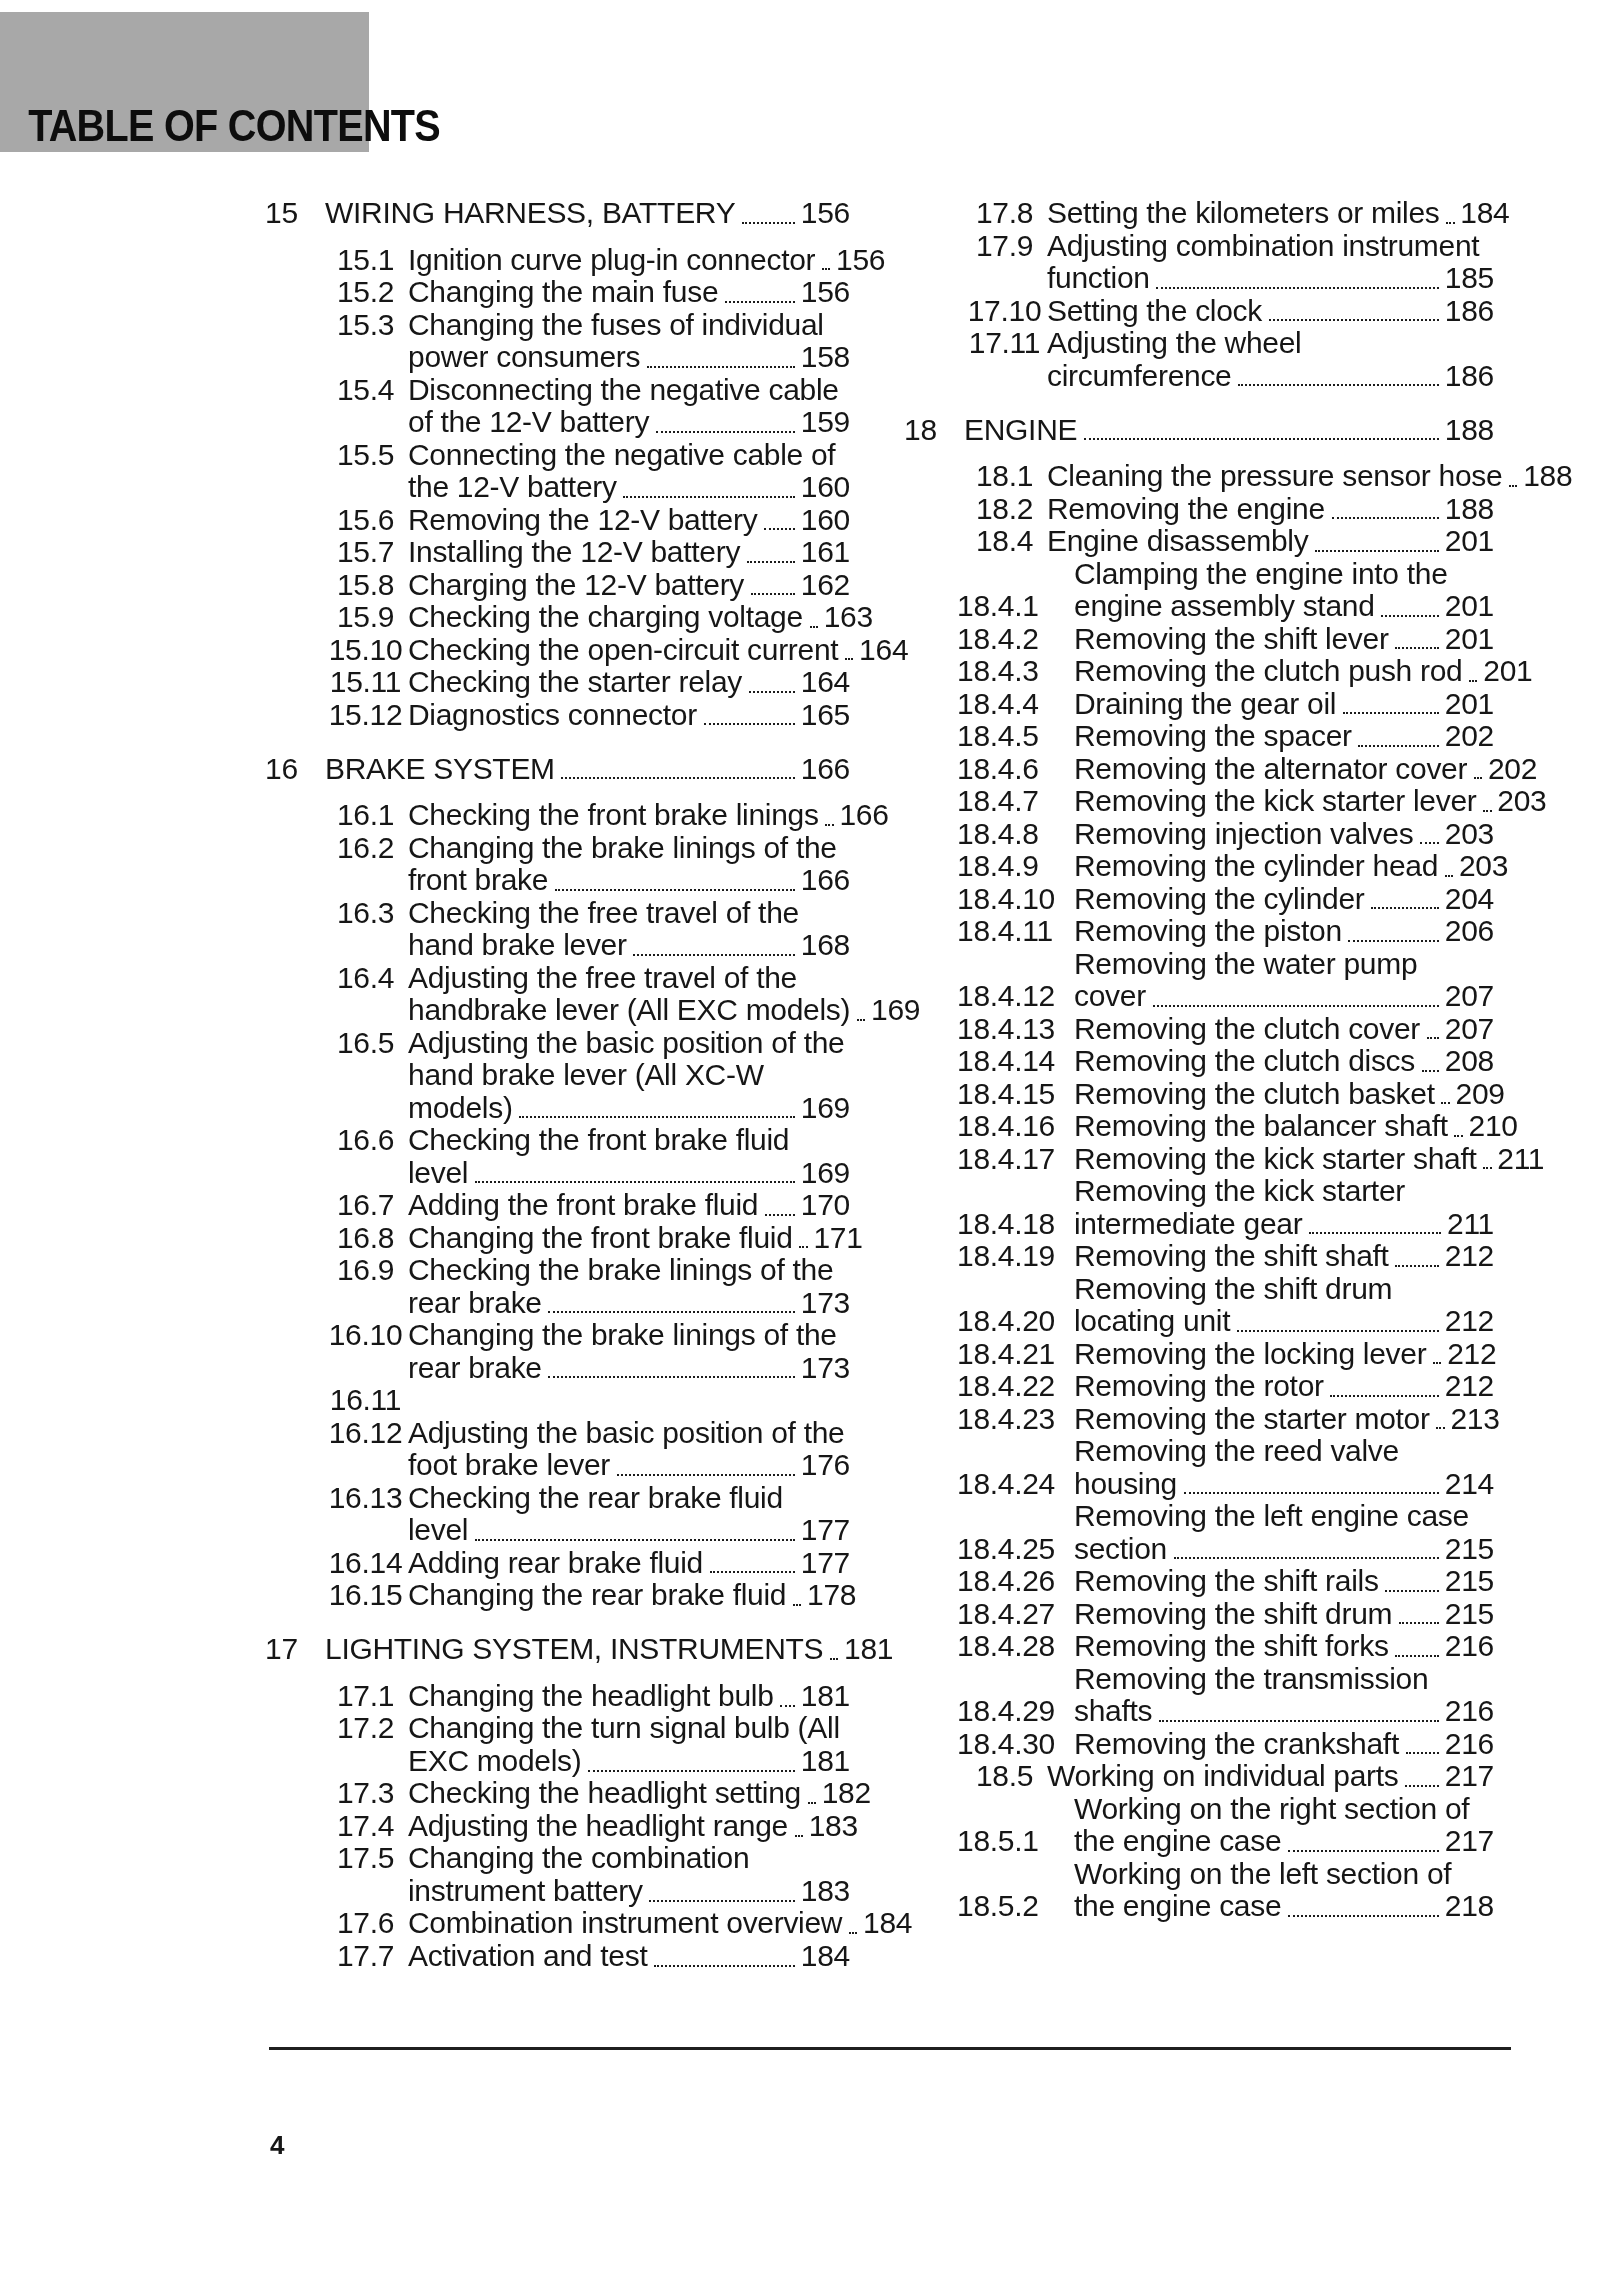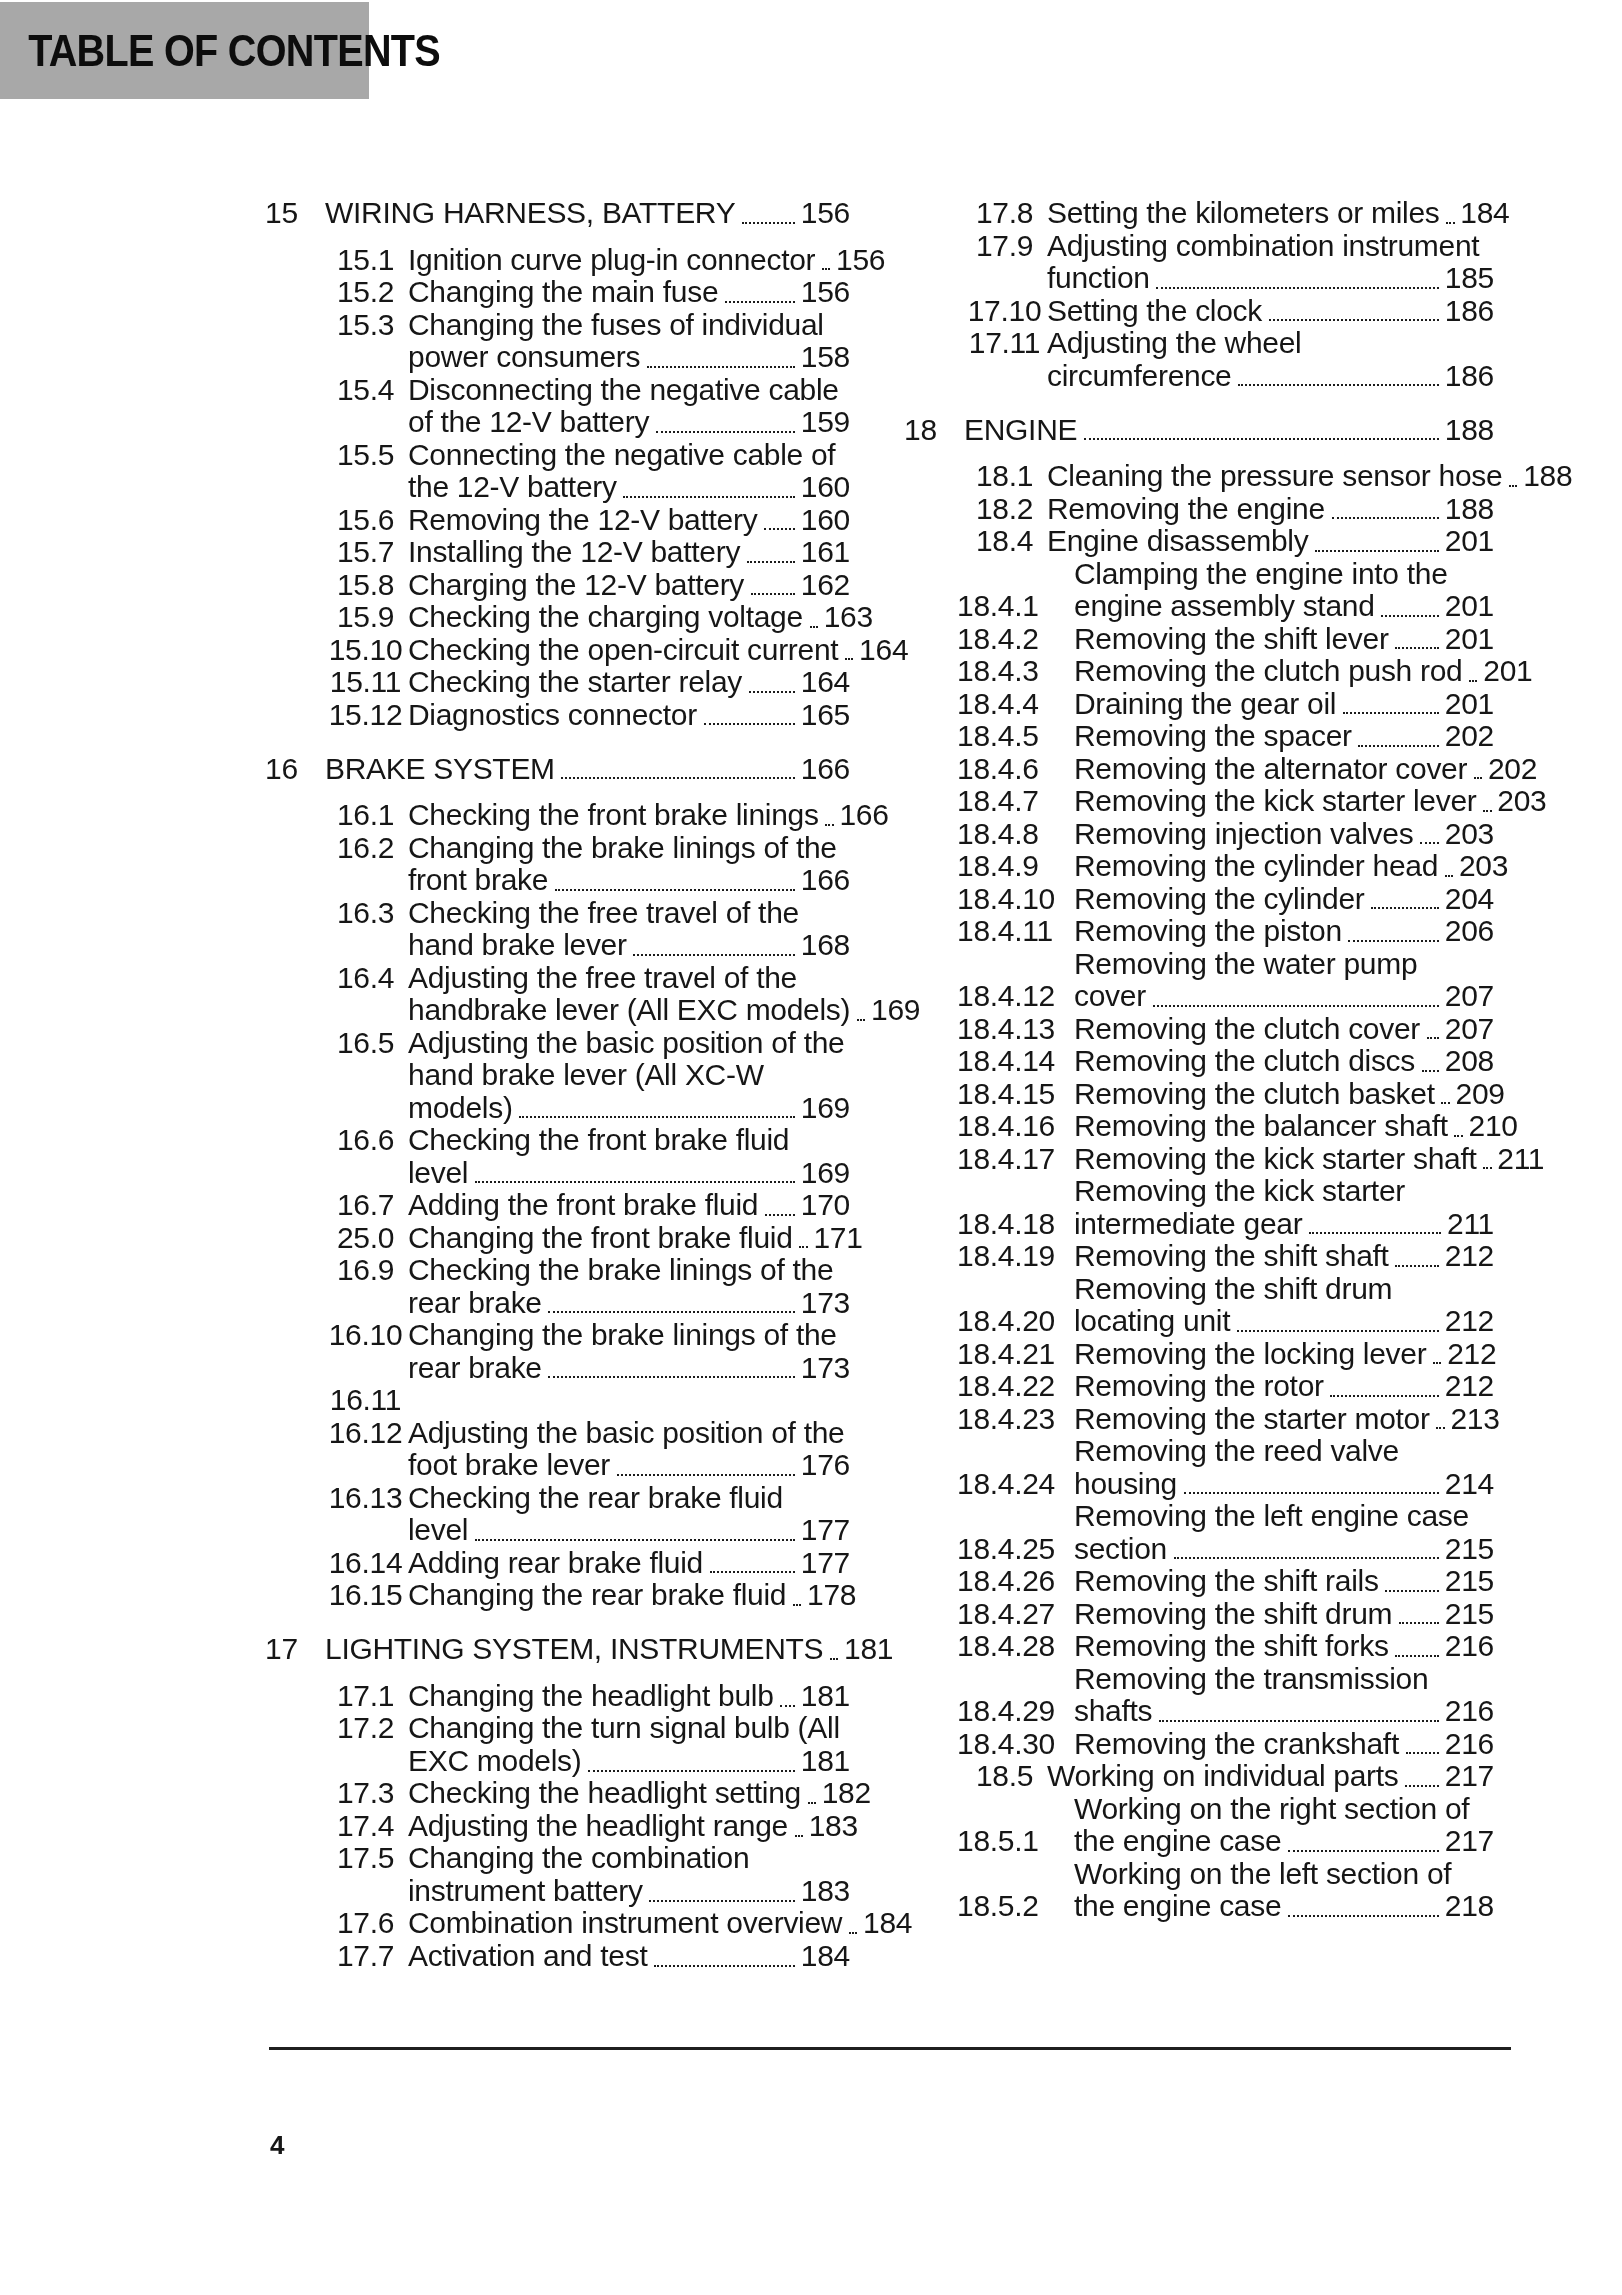--- a/index.html
+++ b/index.html
@@ -7,25 +7,25 @@
     position: relative;
     width: 1622px;
     height: 2295px;
     background: #ffffff;
     font-family: "Liberation Sans", sans-serif;
     color: #161616;
     overflow: hidden;
   }
   .header-band {
     position: absolute;
-    left: 0; top: 2px;
-    width: 369px; height: 97px;
+    left: 0; top: 12px;
+    width: 369px; height: 140px;
     background: var(--header-bg, #a8a8a8);
     display: flex;
-    align-items: center;
+    align-items: flex-end;
   }
   .header-title {
     font-size: 45px;
     font-weight: 700;
     letter-spacing: -0.8px;
     padding-left: 32px;
     transform: scaleX(0.88);
     transform-origin: left center;
     white-space: nowrap;
     color: #0d0d0d;
@@ -301,21 +301,21 @@
         <span class="num">16.7</span>
         <span class="body">
           <span class="line last">
             <span class="lt">Adding the front brake fluid</span>
             <span class="leader"></span>
             <span class="pg">170</span>
           </span>
         </span>
       </div>
       <div class="entry lvl2">
-        <span class="num">25.0</span>
+        <span class="num">16.8</span>
         <span class="body">
           <span class="line last">
             <span class="lt">Changing the front brake fluid</span>
             <span class="leader"></span>
             <span class="pg">171</span>
           </span>
         </span>
       </div>
       <div class="entry lvl2">
         <span class="num">16.9</span>

